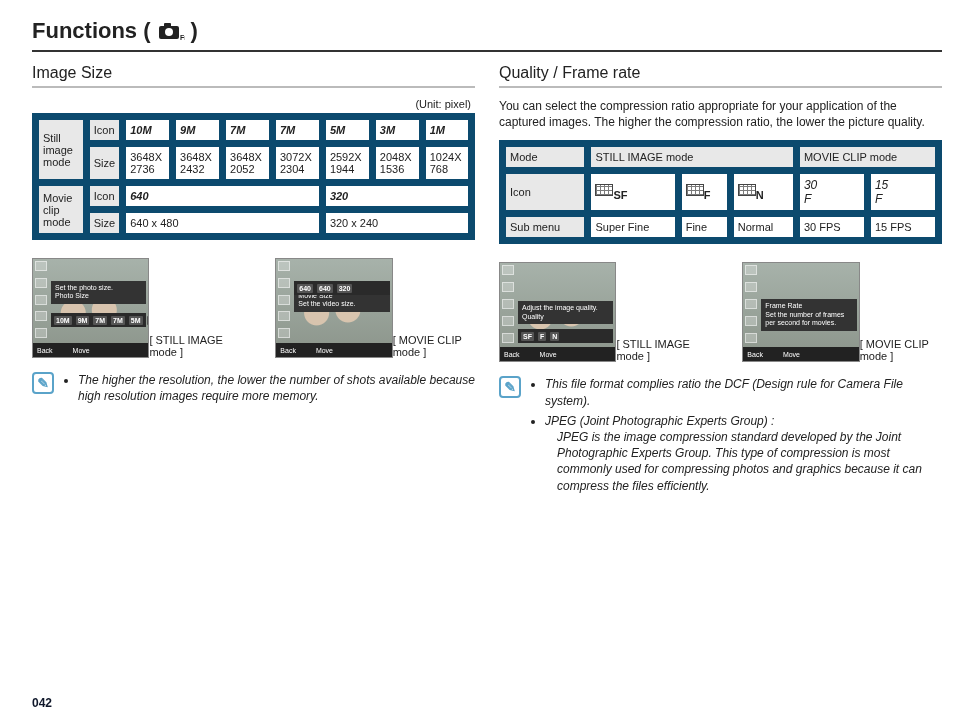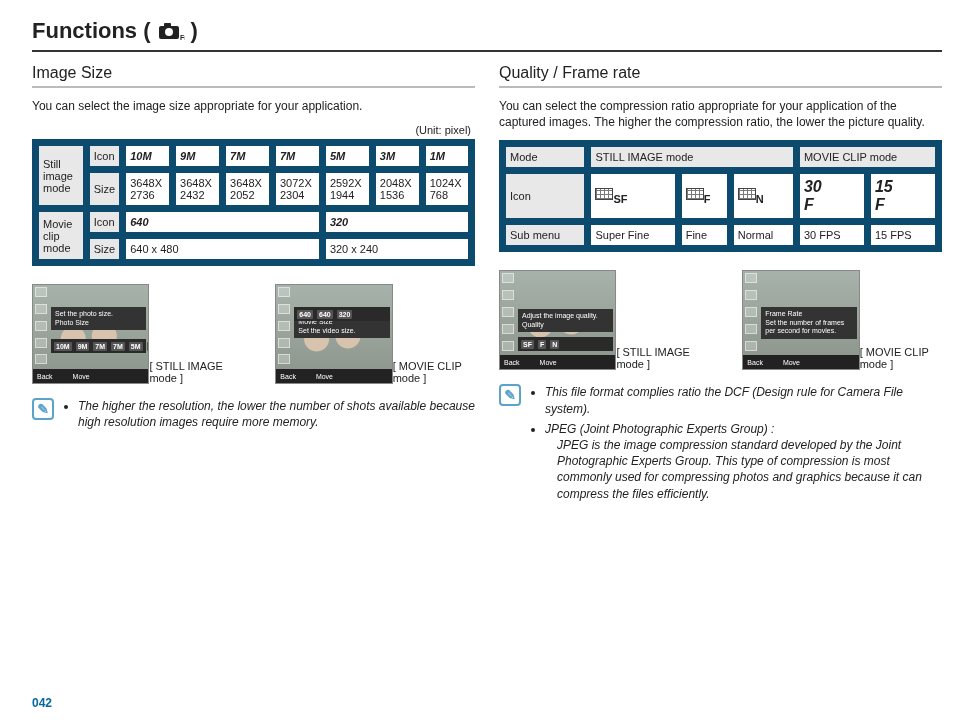--- a/index.html
+++ b/index.html
@@ -78,25 +78,25 @@
   }
   .caption { font-size:11px; margin-top:4px; }
 
   
   .note { display:flex; gap:10px; margin-top:14px; align-items:flex-start; }
   .note-icon { width:22px; height:22px; border:2px solid #5aa3c9; border-radius:4px; display:flex; align-items:center; justify-content:center; color:#5aa3c9; font-weight:bold; font-size:14px; flex-shrink:0; }
   .note ul { margin:0; padding-left: 14px; font-style: italic; }
   .note li { margin-bottom:4px; line-height:1.35; }
   .note .sub { margin-left: 12px; }
 
-  .pagenum { position:absolute; bottom:10px; left:32px; color:#0369a1; font-weight:bold; font-size:12px; }
+  .pagenum { position:absolute; bottom:10px; left:32px; color:#0f172a; font-weight:bold; font-size:12px; }
 
   
   .qicon { font-weight:bold; font-size:11px; }
-  .fps { font-weight:bold; font-style:italic; font-size:16px; }
+  .fps { font-weight:normal; font-style:italic; font-size:12px; }
   .grid-icon { display:inline-block; width:18px; height:12px; position:relative; border:1px solid #444; }
   .grid-icon::before { content:""; position:absolute; inset:0; background:
     repeating-linear-gradient(90deg,#444 0 1px,transparent 1px 4px),
     repeating-linear-gradient(0deg,#444 0 1px,transparent 1px 4px); opacity:.7; }
 </style>
 </head>
 <body>
 
 <div class="page">
 
@@ -108,21 +108,20 @@
       <circle cx="12" cy="11" r="4" fill="#fff"></circle>
       <text x="23" y="19" font-size="7" font-weight="bold" fill="#222">Fn</text>
     </svg>
     <span>)</span>
   </div>
 
   <div class="columns">
 
     <div class="col">
       <div class="sec-head">Image Size</div>
-      <div class="intro">You can select the image size appropriate for your application.</div>
       <div class="unit">(Unit: pixel)</div>
 
       <table>
         <tbody>
             <tr>
           <td class="shade rot" rowspan="2">Still image mode</td>
           <td class="shade">Icon</td>
           <td><span class="sizebadge">10M</span></td>
           <td><span class="sizebadge">9M</span></td>
           <td><span class="sizebadge">7M</span></td>

